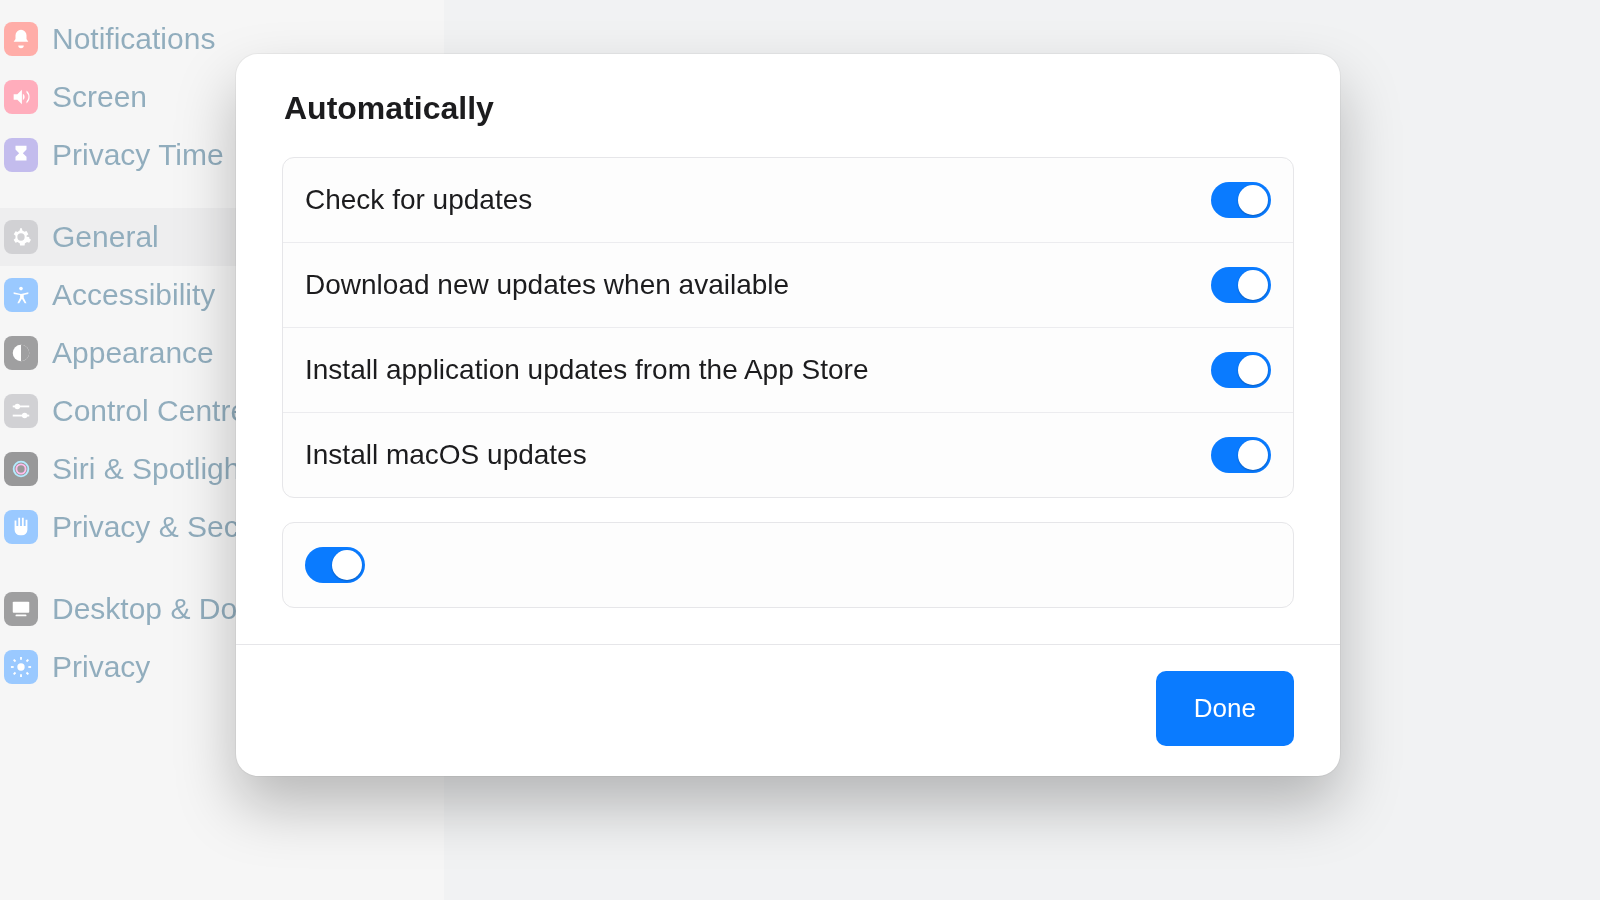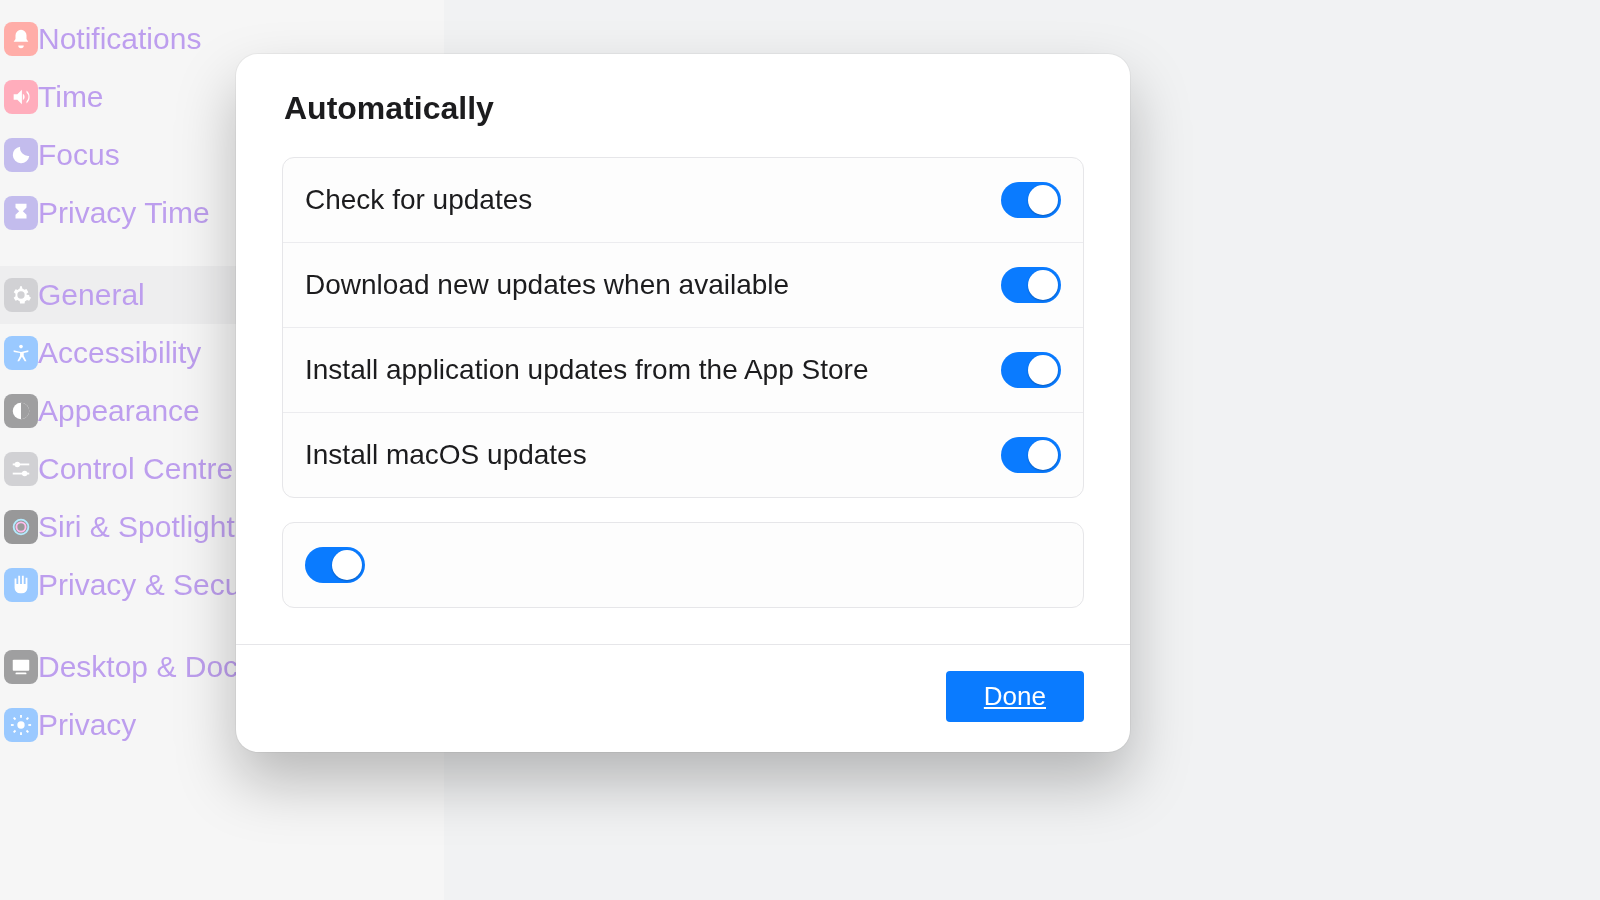--- a/index.html
+++ b/index.html
@@ -14,23 +14,24 @@
     .sidebar {
       position: absolute;
       left: 0; top: 0;
       width: 444px; height: 100%;
       background: #eaeaec;
       padding-top: 10px;
     }
     .sidebar-item {
       display: flex;
       align-items: flex-end;
+      gap: 14px;
       padding: 12px 18px 12px 4px;
       font-size: 30px;
-      color: #6d28d9;
+      color: #0c4a6e;
     }
     .sidebar-item.selected { background: #d9d9dc; }
     .sidebar-icon {
       width: 34px; height: 34px;
       border-radius: 8px;
       flex: 0 0 34px;
       display: flex;
       align-items: center;
       justify-content: center;
     }
@@ -52,21 +53,21 @@
     .dim {
       position: absolute;
       inset: 0;
       background: rgba(255,255,255,0.55);
     }
 
     
     .sheet {
       position: absolute;
       left: 236px; top: 54px;
-      width: 894px;
+      width: 1104px;
       background: #ffffff;
       border-radius: 22px;
       box-shadow: 0 30px 60px rgba(0,0,0,0.25), 0 0 0 1px rgba(0,0,0,0.04);
       padding: 36px 46px 30px 46px;
     }
     .sheet-title {
       font-size: 32px;
       font-weight: 700;
       color: #1c1c1e;
       margin-bottom: 30px;
@@ -119,24 +120,23 @@
       display: flex;
       justify-content: flex-end;
       padding-top: 26px;
     }
     .done-btn {
       background: #0a7bff;
       color: #fff;
       font-size: 26px;
       font-weight: 500;
       border: none;
-      border-radius: 4px;
-      padding: 10px 38px;
+      border-radius: 10px;
+      padding: 22px 38px;
       cursor: pointer;
-      text-decoration: underline;
     }
   </style>
 </head>
 <body>
 
 <div class="sidebar">
 
   <div class="sidebar-item">
     <span class="sidebar-icon" style="background:#ff4b3e">
       <svg viewBox="0 0 24 24" fill="#fff">
@@ -145,31 +145,23 @@
     </span>
     <span class="sidebar-label">Notifications</span>
   </div>
 
   <div class="sidebar-item">
     <span class="sidebar-icon" style="background:#ff4b6b">
       <svg viewBox="0 0 24 24" fill="#fff">
           <path d="M4 9v6h4l5 5V4L8 9H4zm12 3a4 4 0 0 0-2-3.5v7A4 4 0 0 0 16 12zm2-7v2a7 7 0 0 1 0 10v2a9 9 0 0 0 0-14z"></path>
         </svg>
     </span>
-    <span class="sidebar-label">Time</span>
-  </div>
-
-  <div class="sidebar-item">
-    <span class="sidebar-icon" style="background:#7a6bd8">
-      <svg viewBox="0 0 24 24" fill="#fff">
-          <path d="M21 13A9 9 0 0 1 11 3a9 9 0 1 0 10 10z"></path>
-        </svg>
-    </span>
-    <span class="sidebar-label">Focus</span>
-  </div>
+    <span class="sidebar-label">Screen</span>
+  </div>
+
 
   <div class="sidebar-item">
     <span class="sidebar-icon" style="background:#7a6bd8">
       <svg viewBox="0 0 24 24" fill="#fff">
           <path d="M6 2h12v4l-4 4 4 4v4H6v-4l4-4-4-4V2z"></path>
         </svg>
     </span>
     <span class="sidebar-label">Privacy Time</span>
   </div>
 

